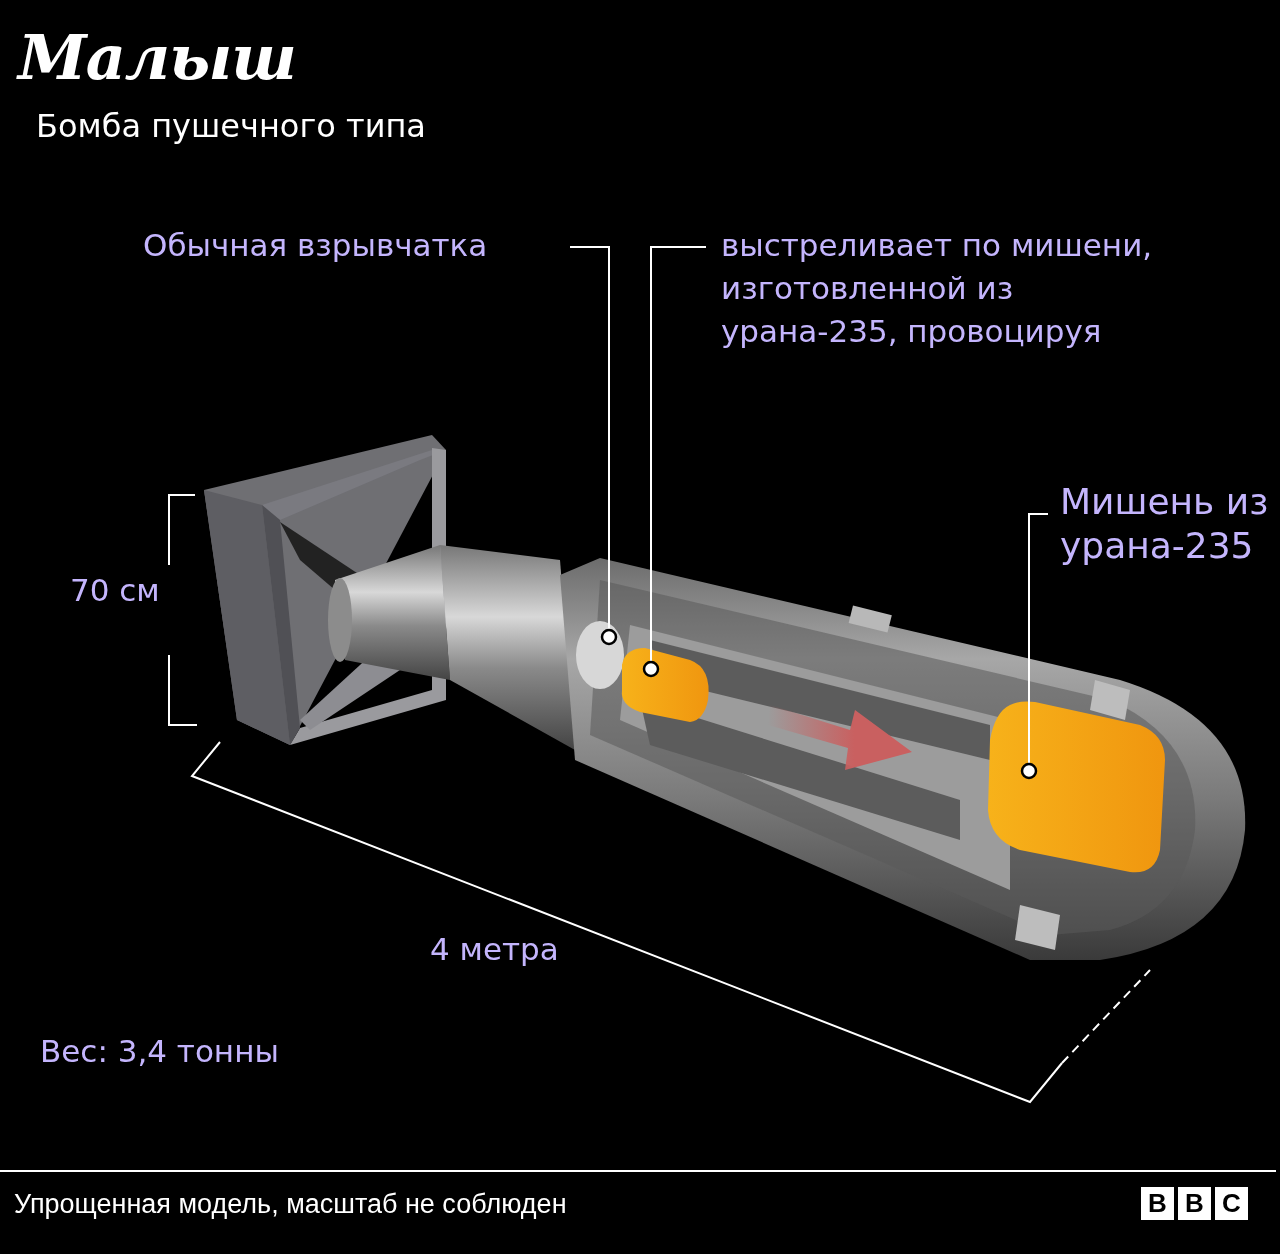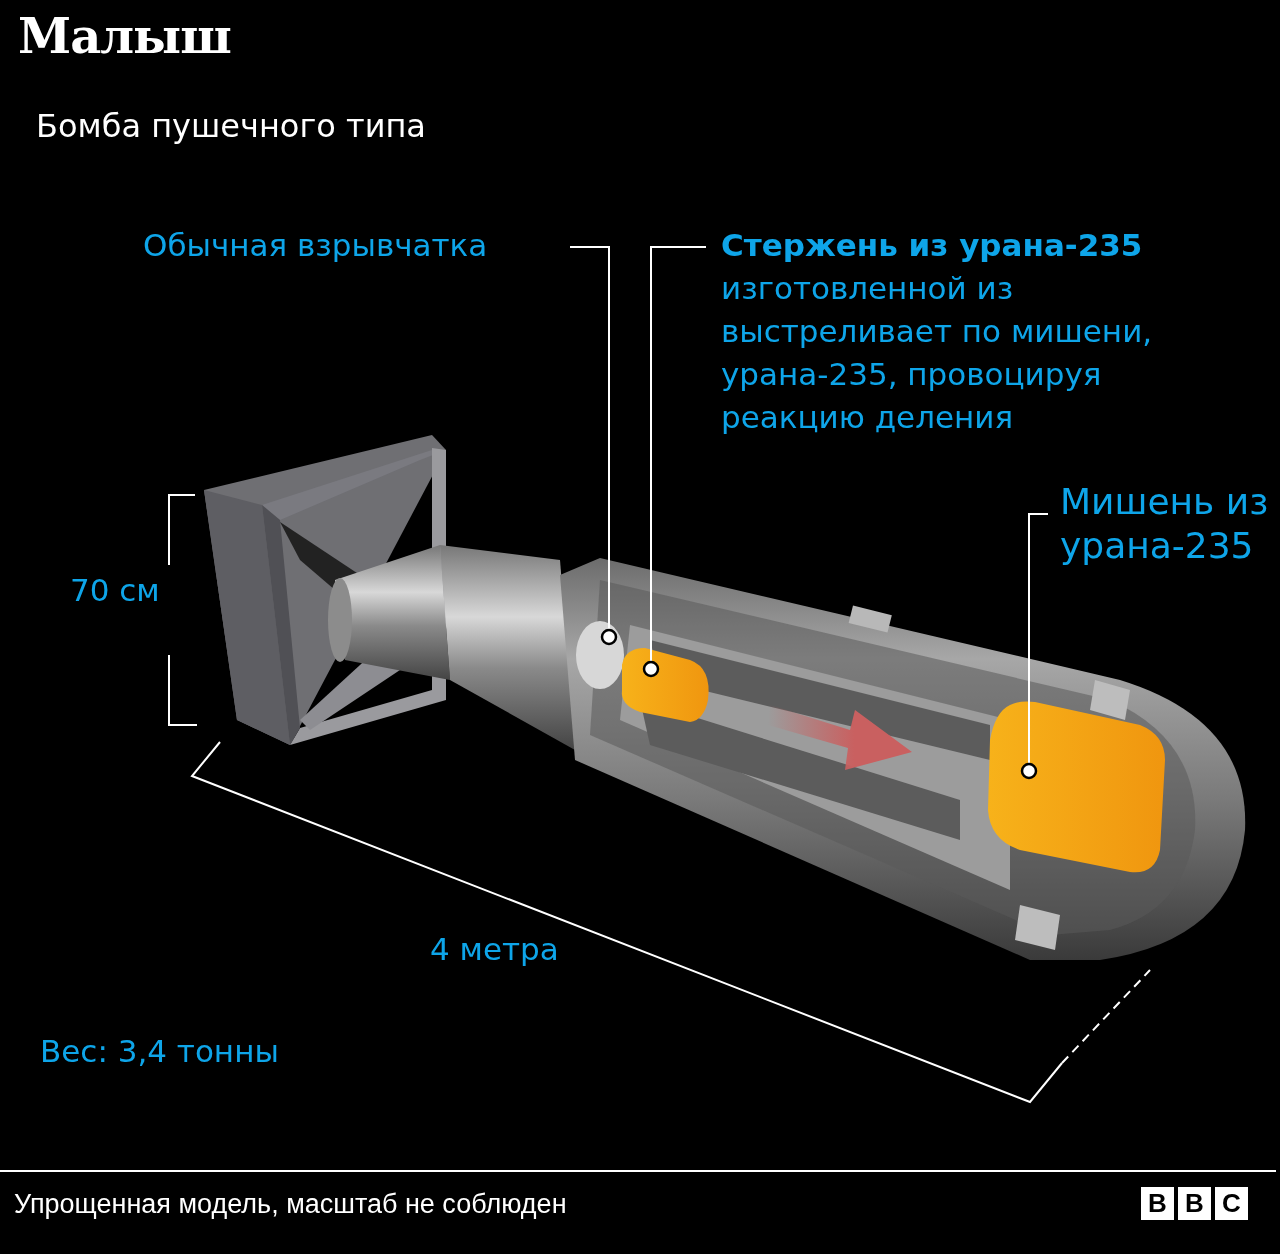--- a/index.html
+++ b/index.html
@@ -1,20 +1,20 @@
 <!DOCTYPE html>
 <html><head>
 <meta charset="utf-8">
 <style>
   html, body { margin:0; padding:0; background:#000; }
   body { width:1280px; height:1254px; position:relative; overflow:hidden; color:#fff; font-family:"DejaVu Sans","Liberation Sans",sans-serif; }
   .abs { position:absolute; }
-  .title { left:18px; top:0; font-family:"DejaVu Serif","Liberation Serif",serif; font-weight:bold; font-size:48px; line-height:72px; letter-spacing:-1px; }
+  .title { left:18px; top:22px; font-family:"DejaVu Serif","Liberation Serif",serif; font-weight:bold; font-size:62px; line-height:72px; letter-spacing:-1px;font-style:italic; }
   .subtitle { left:36px; top:104px; font-size:32px; line-height:44px; }
-  .label { font-size:31px; line-height:43px; color:#0ea5e9; }
+  .label { font-size:31px; line-height:43px; color:#c4b5fd; }
   .bold { font-weight:bold; }
   .footer-rule { left:0; top:1170px; width:1276px; height:2px; background:#fff; }
   .footer-text { left:14px; top:1186px; font-size:27px; line-height:36px; font-family:"Liberation Sans","DejaVu Sans",sans-serif; }
   .bbc { left:1141px; top:1187px; display:flex; gap:4px; }
   .bbc span { width:33px; height:33px; background:#fff; color:#000; font-weight:bold; font-size:26px; line-height:33px; text-align:center; font-family:"Liberation Sans",sans-serif; }
   svg.art { position:absolute; left:0; top:0; }
 </style>
 </head>
 <body>
 
@@ -98,25 +98,23 @@
     <line x1="1062" y1="1063" x2="1150" y2="970" stroke-dasharray="9,6"></line>
   </g>
 </svg>
 
 <div class="abs title">Малыш</div>
 <div class="abs subtitle">Бомба пушечного типа</div>
 
 <div class="abs label" style="left:143px; top:224px; font-weight:500;">Обычная взрывчатка</div>
 
 <div class="abs label" style="left:721px; top:224px;">
-  <div class="bold">Стержень из урана-235</div>
+  <div>выстреливает по мишени,</div>
   <div>изготовленной из</div>
-  <div>выстреливает по мишени,</div>
   <div>урана-235, провоцируя</div>
-  <div>реакцию деления</div>
 </div>
 
 <div class="abs label" style="left:1060px; top:480px; font-size:36px; line-height:44px;">
   <div>Мишень из</div>
   <div>урана-235</div>
 </div>
 
 <div class="abs label" style="left:70px; top:569px;">70 см</div>
 <div class="abs label" style="left:430px; top:928px;">4 метра</div>
 <div class="abs label" style="left:40px; top:1030px;">Вес: 3,4 тонны</div>

